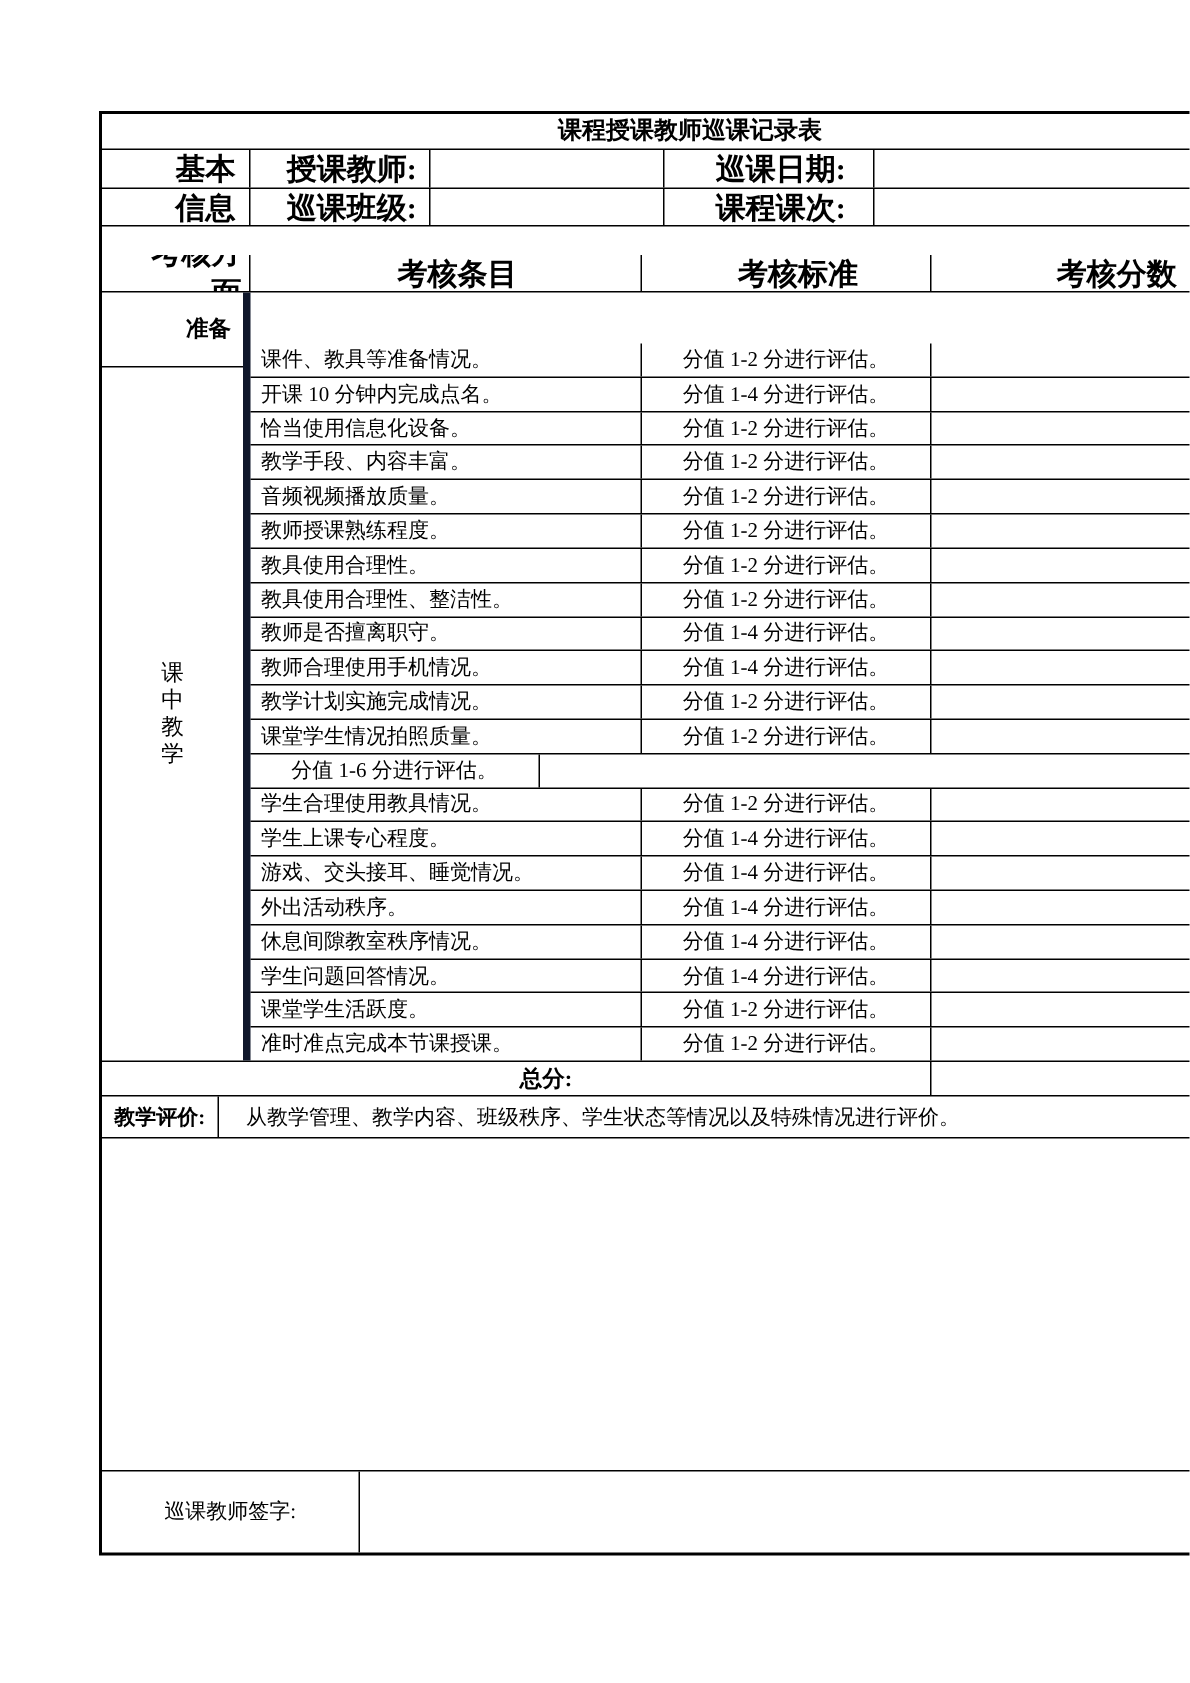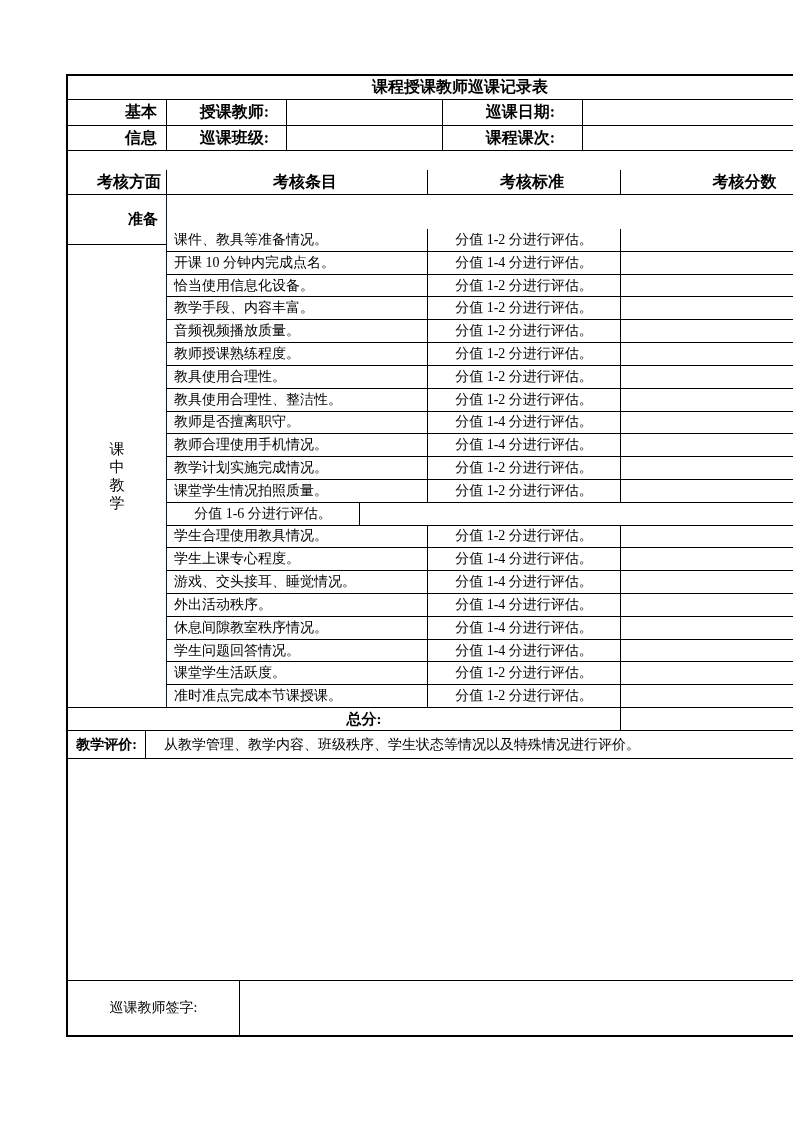--- a/index.html
+++ b/index.html
@@ -17,21 +17,21 @@
     border: 2px solid #000;
     display: flex; flex-direction: column;
     background: #fff;
   }
   .row { display: flex; flex-direction: row; border-bottom: 1px solid #000; flex-shrink: 0; }
   .row.last-row { border-bottom: none; flex-shrink: 1; }
   .cell { display: flex; align-items: center; border-right: 1px solid #000; overflow: hidden; }
   .cell.last { border-right: none; }
   .bold { font-weight: bold; }
   .fs14 { font-size: 14px; }
-  .fs15 { font-size: 16px; padding-left: 16px; }
+  .fs15 { font-size: 20px; padding-left: 16px; }
   .c-center { justify-content: center; text-align: center; }
   .c-right { justify-content: flex-end; text-align: right; }
 
   .title-row { height: 24px; }
   .title-cell { width: 100%; justify-content: center; font-size: 16px; font-weight: bold; border-right: none; }
 
   .basic-row1 { height: 26px; }
   .basic-row2 { height: 25px; }
   .b-col1 { width: 99px; padding-right: 9px; }
   .b-col2 { width: 120px; }
@@ -39,21 +39,21 @@
   .b-col4 { width: 140px; }
   .b-col5 { flex: 1; }
 
   .header-row { height: 25px; margin-top: 19px; }
   .h-col1 { width: 99px; padding-right: 5px; }
   .h-col2 { width: 261px; }
   .h-col3 { width: 193px; }
   .h-col4 { flex: 1; }
 
   .body-wrap { height: 513px; display: flex; flex-direction: row; border-bottom: 1px solid #000; flex-shrink: 0; }
-  .aspect-col { width: 99px; border-right: 1px solid #0f172a; display: flex; flex-direction: column; }
+  .aspect-col { width: 99px; border-right: 5px solid #0f172a; display: flex; flex-direction: column; }
   .aspect-cell { display: flex; align-items: center; overflow: hidden; }
   .aspect-prep { flex: 2; border-bottom: 1px solid #000; justify-content: flex-end; padding-right: 8px; font-weight: bold; font-size: 15px; }
   .aspect-during { flex: 19; justify-content: center; font-size: 15px; }
   .vert-text { width: 17px; word-break: break-all; line-height: 18px; text-align: center; }
   .rows-col { flex: 1; display: flex; flex-direction: column; margin-top: 34px; }
   .brow { flex: 1; display: flex; flex-direction: row; border-bottom: 1px solid #000; }
   .brow:last-child { border-bottom: none; }
   .item-cell { width: 261px; padding-left: 7px; }
   .std-cell { width: 193px; justify-content: center; text-align: center; }
   .score-cell { flex: 1; border-right: none; }

